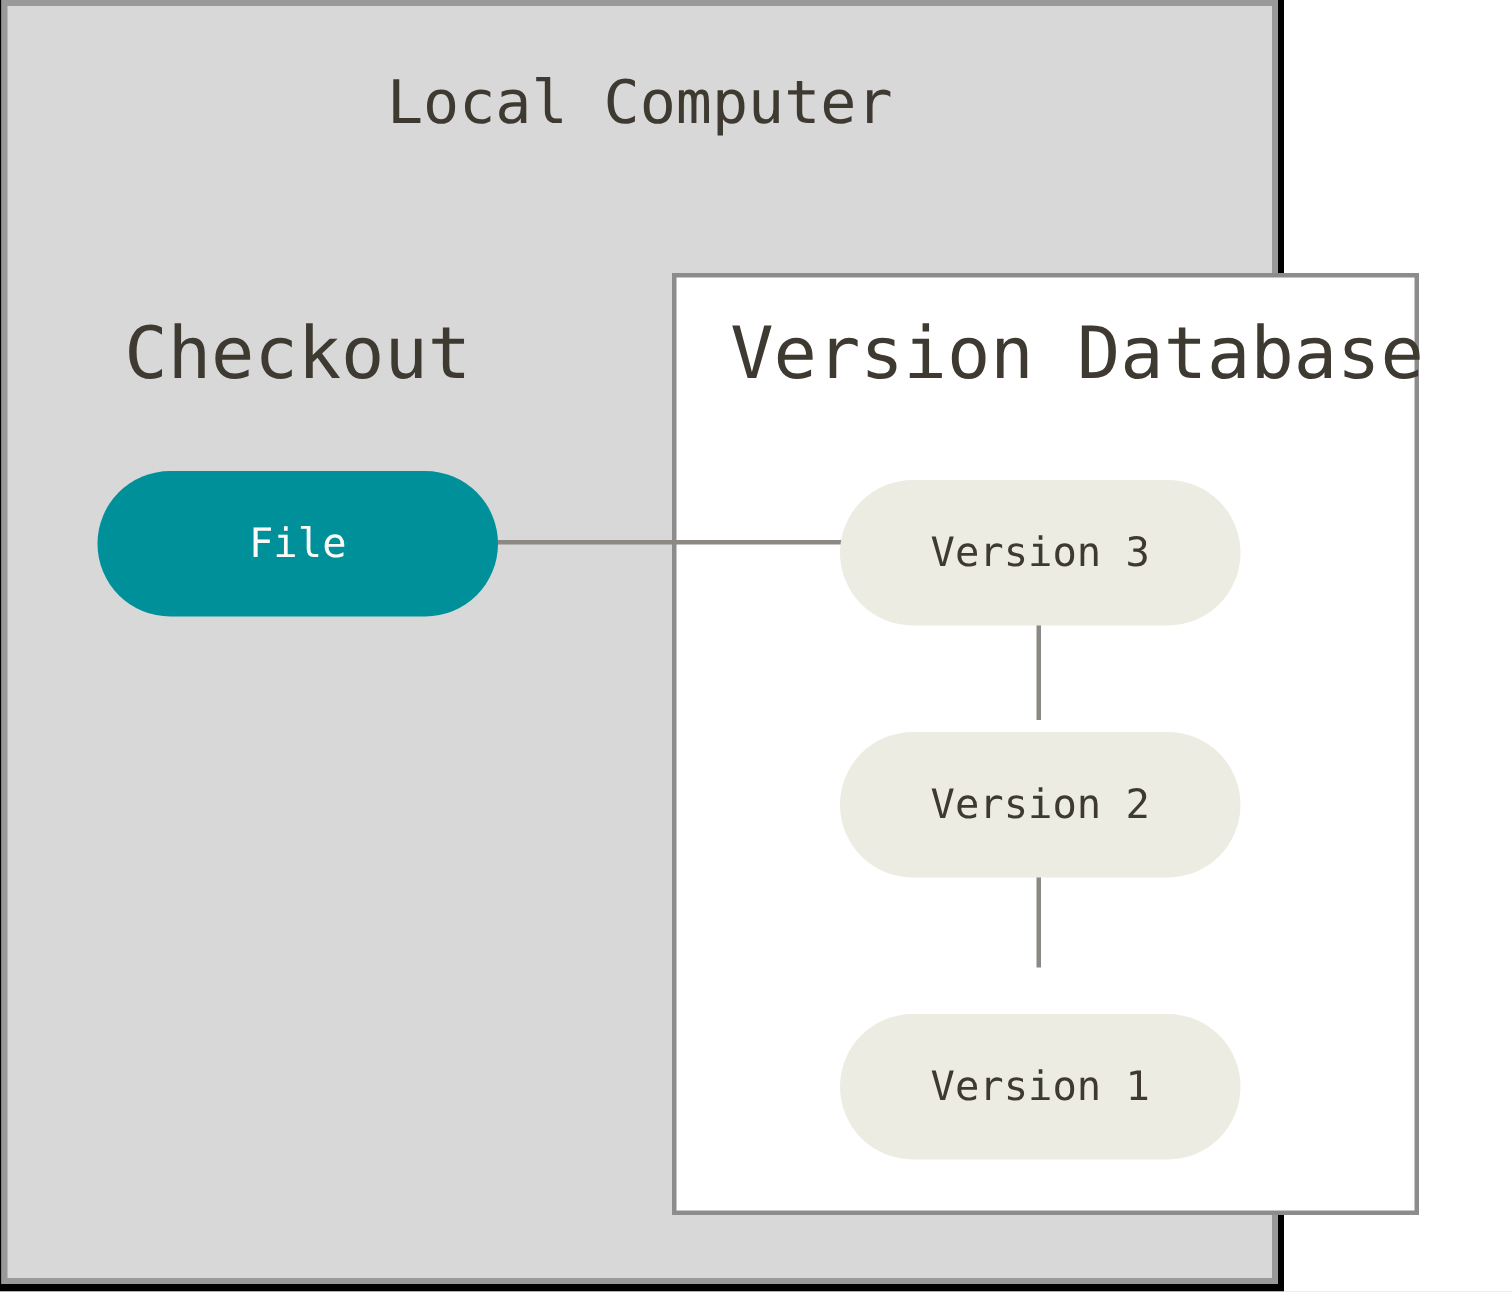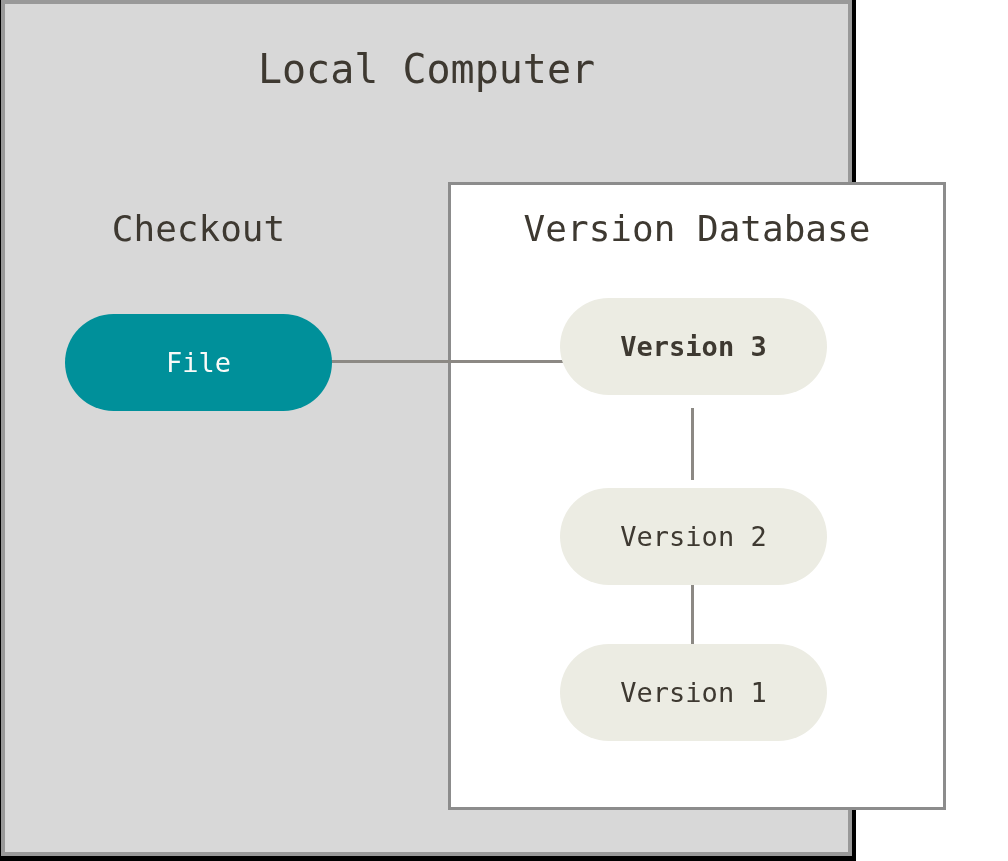--- a/index.html
+++ b/index.html
@@ -32,57 +32,57 @@
     border: 4px solid var(--frame-border);
   }
   .abs { position: absolute; }
   .diagram-title {
     left: 0; top: 42px; width: 100%;
     text-align: center;
     font-size: 40px;
     color: var(--node-text);
   }
   .section-label {
-    font-size: 36px;
+    font-size: 48px;
     color: var(--node-text);
     text-align: center;
   }
   .checkout-label {
     left: 60px; top: 204px; width: 267px;
   }
   .version-db-box {
     left: 443px; top: 178px;
     width: 498px; height: 628px;
     background: var(--box-bg);
     border: 3px solid var(--box-border);
   }
   .version-db-title {
-    left: 443px; top: 204px; width: 498px;
+    left: 464px; top: 204px; width: 498px;
   }
   .pill {
     width: 267px; height: 97px;
     border-radius: 48.5px;
     display: flex;
     align-items: center;
     justify-content: center;
     font-size: 27px;
   }
   .pill-file {
     left: 60px; top: 310px;
     background: var(--accent-teal);
     color: var(--file-text);
   }
   .pill-version {
     left: 555px;
     background: var(--node-fill);
     color: var(--node-text);
   }
-  .pill-v3 { top: 294px; font-weight: bold; }
+  .pill-v3 { top: 316px; }
   .pill-v2 { top: 484px; }
-  .pill-v1 { top: 640px; }
+  .pill-v1 { top: 672px; }
   .conn-h {
     left: 320px; top: 356px;
     width: 242px; height: 3px;
     background: var(--line);
   }
   .conn-v { width: 3px; height: 72px; background: var(--line); left: 686px; }
   .conn-v1 { top: 404px; }
   .conn-v2 { top: 569px; }
 </style>
 </head>

